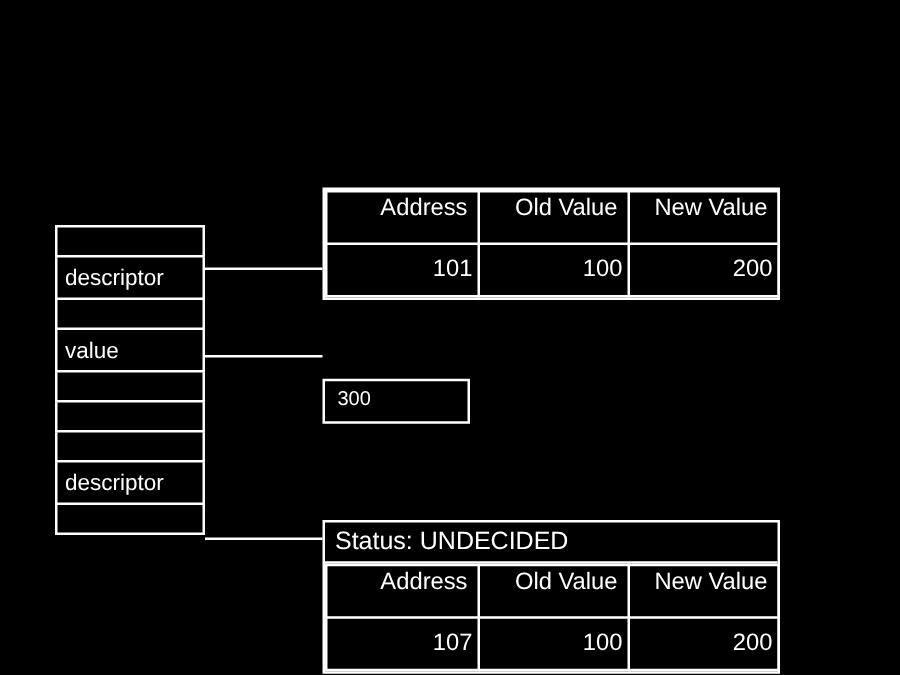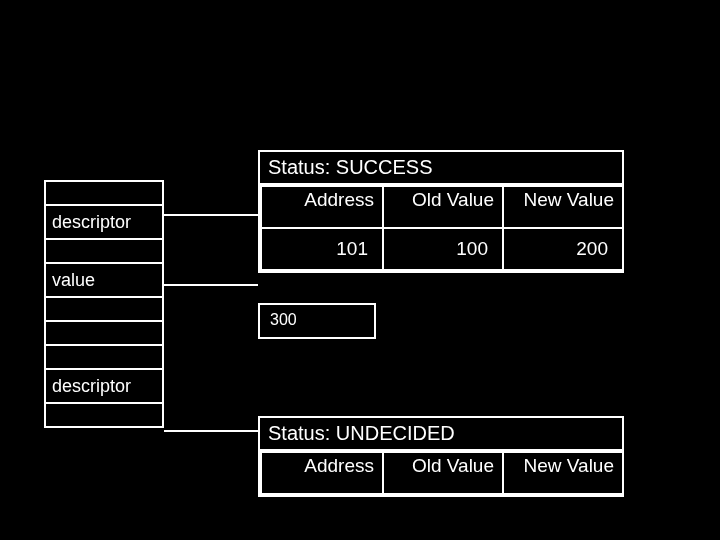--- a/index.html
+++ b/index.html
@@ -72,21 +72,21 @@
   .right-block th, .right-block td {
     border: 2px solid #fff;
     height: 34px;
     padding: 3px 8px;
     font-size: 19px;
     font-weight: normal;
     text-align: right;
     vertical-align: top;
     line-height: 1.05;
   }
-  .right-block td.num { text-align: right; padding-right: 14px; vertical-align: middle;}
+  .right-block td.num { text-align: right; padding-right: 4px; vertical-align: middle;}
   .right-block col.c1 { width: 122px; }
   .right-block col.c2 { width: 120px; }
   .right-block col.c3 { width: 120px; }
 
   #block-success { top: 150px; }
   #block-undecided { top: 388px; margin-top: 28px; }
 
   
   .value-cell {
     position: absolute;
@@ -146,24 +146,20 @@
           <td class="empty"></td>
         </tr>
   </tbody>
     </table>
 
   <div id="line-desc1" class="line"></div>
   <div id="line-value" class="line"></div>
   <div id="line-desc2" class="line"></div>
 
   <div id="block-success" class="right-block">
-    <div class="status">
-      <span>Status:</span>
-      <span>SUCCESS</span>
-    </div>
     <table>
       <colgroup>
           <col class="c1">
           <col class="c2">
           <col class="c3">
         </colgroup>
       <tbody>
           <tr>
         <th>Address</th>
         <th>Old Value</th>
@@ -190,17 +186,22 @@
           <col class="c1">
           <col class="c2">
           <col class="c3">
         </colgroup>
       <tbody>
           <tr>
         <th>Address</th>
         <th>Old Value</th>
         <th>New Value</th>
       </tr>
+      <tr>
+        <td class="num">107</td>
+        <td class="num">100</td>
+        <td class="num">200</td>
+      </tr>
     </tbody>
       </table>
   </div>
 
 </div>
 
 </body></html>

